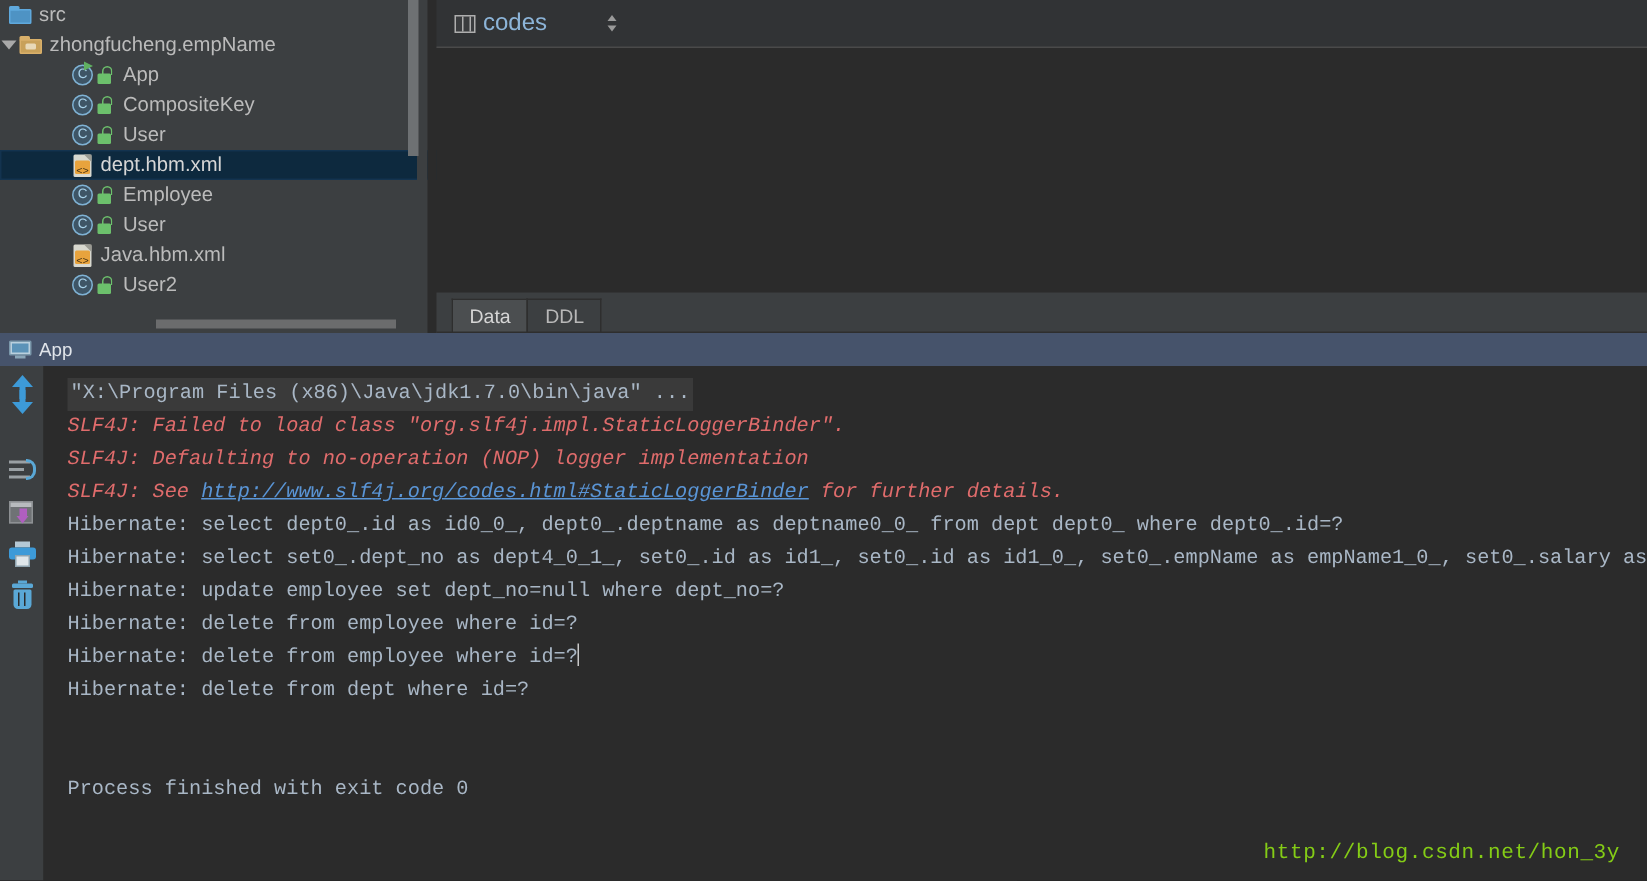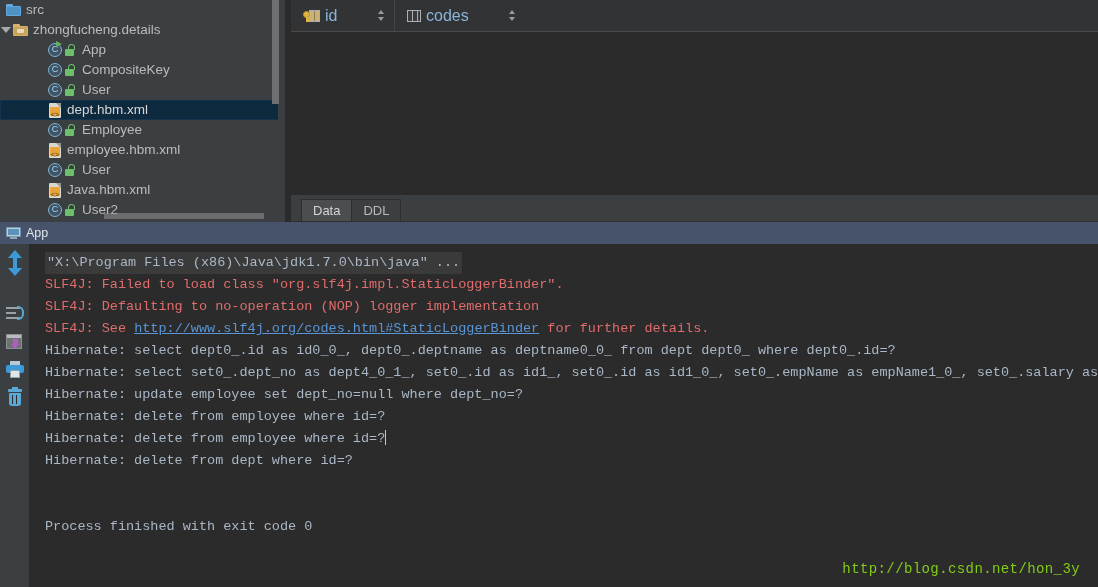--- a/index.html
+++ b/index.html
@@ -254,21 +254,21 @@
   .ic-trash .can::after{content:"";position:absolute;left:7px;top:2px;width:1.5px;height:9px;background:#2b2b2b;}
 
   .console-out{
     position:absolute;left:29px;top:0;width:1069px;height:343px;background:#2b2b2b;
     font-family:"Liberation Mono","DejaVu Sans Mono",monospace;
     font-size:13.5px;line-height:22px;
     padding:8px 0 0 16px;box-sizing:border-box;overflow:hidden;
     white-space:pre;
   }
   .ln-cmd{color:#a9b7c6;background:#3a3a3a;display:inline-block;padding:0 2px;}
-  .ln-err{color:#e06c6c;}
+  .ln-err{color:#e06c6c;font-style:italic;}
   .ln-info{color:#a9b7c6;}
   .lnk{color:#5a95d6;text-decoration:underline;}
   .caret{
     display:inline-block;width:1px;height:15px;background:#c8c8c8;vertical-align:-3px;
     margin-left:0px;
   }
   .blank-line{height:22px;}
 
   .watermark{
     position:absolute;right:18px;bottom:10px;
@@ -279,49 +279,39 @@
 </head>
 <body>
 
 <div class="root">
 
   <div class="top-area">
 
     <div class="tree-panel">
       <div class="tree-rows" id="tree-rows">
           <div class="tree-row"><span class="indent" style="width: 6px;"></span><span class="icon ic-folder"><span class="body"></span><span class="tab"></span></span><span class="tree-label">src</span></div>
-          <div class="tree-row"><span class="indent" style="width: 0px;"></span><span class="arrow"></span><span class="icon ic-folder pkg"><span class="body"></span><span class="tab"></span><span class="inner"></span></span><span class="tree-label">zhongfucheng.details</span></div>
+          <div class="tree-row"><span class="indent" style="width: 0px;"></span><span class="arrow"></span><span class="icon ic-folder pkg"><span class="body"></span><span class="tab"></span><span class="inner"></span></span><span class="tree-label">zhongfucheng.empName</span></div>
           <div class="tree-row"><span class="indent" style="width: 48px;"></span><span class="icon ic-class"><span class="circ"></span><span class="letter">C</span><span class="runmark"></span></span><span class="icon ic-lock"><span class="shackle"></span><span class="bodyl"></span></span><span class="tree-label">App</span></div>
           <div class="tree-row"><span class="indent" style="width: 48px;"></span><span class="icon ic-class"><span class="circ"></span><span class="letter">C</span></span><span class="icon ic-lock"><span class="shackle"></span><span class="bodyl"></span></span><span class="tree-label">CompositeKey</span></div>
           <div class="tree-row"><span class="indent" style="width: 48px;"></span><span class="icon ic-class"><span class="circ"></span><span class="letter">C</span></span><span class="icon ic-lock"><span class="shackle"></span><span class="bodyl"></span></span><span class="tree-label">User</span></div>
           <div class="tree-row selected"><span class="indent" style="width: 48px;"></span><span class="icon ic-xml"><span class="page"></span><span class="fold"></span><span class="tagbox"></span></span><span class="tree-label">dept.hbm.xml</span></div>
           <div class="tree-row"><span class="indent" style="width: 48px;"></span><span class="icon ic-class"><span class="circ"></span><span class="letter">C</span></span><span class="icon ic-lock"><span class="shackle"></span><span class="bodyl"></span></span><span class="tree-label">Employee</span></div>
-          <div class="tree-row"><span class="indent" style="width: 48px;"></span><span class="icon ic-xml"><span class="page"></span><span class="fold"></span><span class="tagbox"></span></span><span class="tree-label">employee.hbm.xml</span></div>
           <div class="tree-row"><span class="indent" style="width: 48px;"></span><span class="icon ic-class"><span class="circ"></span><span class="letter">C</span></span><span class="icon ic-lock"><span class="shackle"></span><span class="bodyl"></span></span><span class="tree-label">User</span></div>
           <div class="tree-row"><span class="indent" style="width: 48px;"></span><span class="icon ic-xml"><span class="page"></span><span class="fold"></span><span class="tagbox"></span></span><span class="tree-label">Java.hbm.xml</span></div>
           <div class="tree-row"><span class="indent" style="width: 48px;"></span><span class="icon ic-class"><span class="circ"></span><span class="letter">C</span></span><span class="icon ic-lock"><span class="shackle"></span><span class="bodyl"></span></span><span class="tree-label">User2</span></div>
         </div>
       <div class="tree-vtrack">
         <div class="tree-vscroll"></div>
       </div>
       <div class="tree-hscroll"></div>
       <div class="tree-edge"></div>
     </div>
 
     <div class="table-panel">
       <div class="table-header" id="table-header">
-          <div class="col" style="width: 104px;">
-            <span class="icon ic-key">
-              <span class="g"></span>
-              <span class="kcirc"></span>
-              <span class="kstem"></span>
-            </span>
-            <span class="col-name">id</span>
-            <span class="sorter"></span>
-          </div>
           <div class="col" style="width: 130px;">
             <span class="icon ic-col">
               <span class="g"></span>
             </span>
             <span class="col-name">codes</span>
             <span class="sorter"></span>
           </div>
         </div>
       <div class="table-body"></div>
       <div class="dd-tabs" id="dd-tabs">

